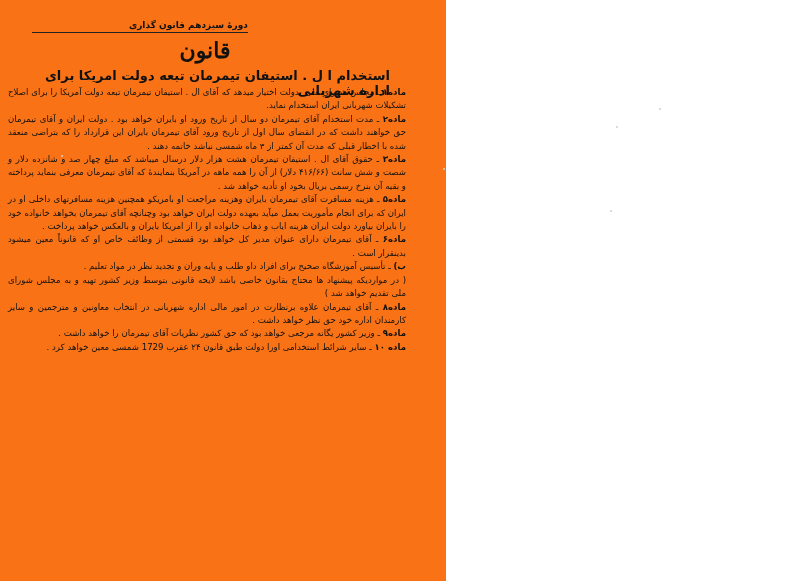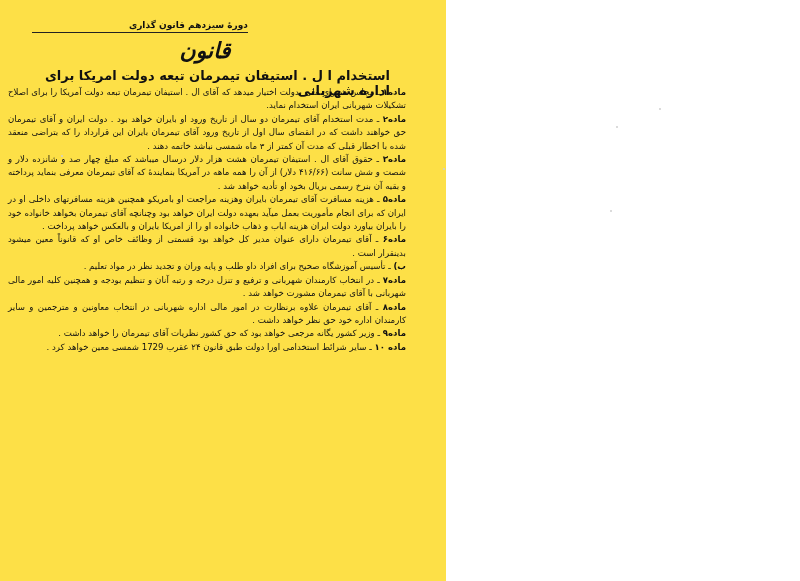--- a/index.html
+++ b/index.html
@@ -1,36 +1,36 @@
 <!DOCTYPE html>
 <html><head>
 <meta charset="utf-8">
 <style>
   html, body { margin:0; padding:0; }
   body {
     width:800px; height:581px; background:#ffffff; overflow:hidden; position:relative;
     font-family: "DejaVu Sans", sans-serif; color:#111;
   }
   .page {
-    position:absolute; left:0; top:0; width:446px; height:581px; background:#fde047;
+    position:absolute; left:0; top:0; width:446px; height:581px; background:#f97316;
   }
   .blank {
     position:absolute; left:446px; top:0; width:354px; height:581px; background:#ffffff;
   }
   .speck { position:absolute; width:2px; height:2px; background:#cfcfcf; border-radius:1px; }
   .header {
     position:absolute; left:60px; top:20px; width:188px; height:14px;
     direction:rtl; text-align:right; font-size:9px; font-weight:bold; color:#111;
   }
   .header-rule {
     position:absolute; left:32px; top:32px; width:216px; height:1px; background:#222;
   }
   .title {
     position:absolute; left:160px; top:37px; width:90px; direction:rtl; text-align:center;
-    font-family:"DejaVu Serif", serif; font-size:22px; font-weight:bold; letter-spacing:2px;font-style:italic;
+    font-family:"DejaVu Serif", serif; font-size:22px; font-weight:bold; letter-spacing:2px;
   }
   .subtitle {
     position:absolute; left:30px; top:68px; width:360px; direction:rtl; text-align:right;
     font-size:13px; font-weight:bold;
   }
   .body {
     position:absolute; left:8px; top:86px; width:398px; direction:rtl; text-align:justify;
     font-size:8.6px; line-height:13.4px;
   }
   .body p { margin:0; }
@@ -52,21 +52,21 @@
 
   <div class="body">
     <p><span class="art">ماده۱</span><span> ـ مجلس شورای ملی بدولت اختیار میدهد که آقای ال . استیفان تیمرمان تبعه دولت آمریکا را برای اصلاح تشکیلات شهربانی ایران استخدام نماید.</span></p>
     <p><span class="art">ماده۲</span><span> ـ مدت استخدام آقای تیمرمان دو سال از تاریخ ورود او بایران خواهد بود . دولت ایران و آقای تیمرمان حق خواهند داشت که در انقضای سال اول از تاریخ ورود آقای تیمرمان بایران این قرارداد را که بتراضی منعقد شده با اخطار قبلی که مدت آن کمتر از ۳ ماه شمسی نباشد خاتمه دهند .</span></p>
     <p><span class="art">ماده۳</span><span> ـ حقوق آقای ال . استیفان تیمرمان هشت هزار دلار درسال میباشد که مبلغ چهار صد و شانزده دلار و شصت و شش سانت (۴۱۶/۶۶ دلار) از آن را همه ماهه در آمریکا بنمایندهٔ که آقای تیمرمان معرفی بنماید پرداخته و بقیه آن بنرخ رسمی بریال بخود او تأدیه خواهد شد .</span></p>
     <p><span class="art">ماده۵</span><span> ـ هزینه مسافرت آقای تیمرمان بایران وهزینه مراجعت او بامریکو همچنین هزینه مسافرتهای داخلی او در ایران که برای انجام مأموریت بعمل میآید بعهده دولت ایران خواهد بود وچنانچه آقای تیمرمان بخواهد خانواده خود را بایران بیاورد دولت ایران هزینه ایاب و ذهاب خانواده او را از امریکا بایران و بالعکس خواهد پرداخت .</span></p>
     <p><span class="art">ماده۶</span><span> ـ آقای تیمرمان دارای عنوان مدیر کل خواهد بود قسمتی از وظائف خاص او که قانوناً معین میشود بدینقرار است .</span></p>
 
     <p><span class="art">ب)</span><span> ـ تأسیس آموزشگاه صحیح برای افراد داو طلب و پایه وران و تجدید نظر در مواد تعلیم .</span></p>
 
-    <p><span class="art">ماده۷</span><span> ـ در انتخاب کارمندان شهربانی و ترفیع و تنزل درجه و رتبه آنان و تنظیم بودجه و همچنین کلیه امور مالی شهربانی با آقای تیمرمان مشورت خواهد شد .</span></p>
+    <p><span>( در مواردیکه پیشنهاد ها محتاج بقانون خاصی باشد لایحه قانونی بتوسط وزیر کشور تهیه و به مجلس شورای ملی تقدیم خواهد شد )</span></p>
     <p><span class="art">ماده۸</span><span> ـ آقای تیمرمان علاوه برنظارت در امور مالی اداره شهربانی در انتخاب معاونین و مترجمین و سایر کارمندان اداره خود حق نظر خواهد داشت .</span></p>
     <p><span class="art">ماده۹</span><span> ـ وزیر کشور یگانه مرجعی خواهد بود که حق کشور نظریات آقای تیمرمان را خواهد داشت .</span></p>
     <p><span class="art">ماده ۱۰</span><span> ـ سایر شرائط استخدامی اورا دولت طبق قانون ۲۴ عقرب 1729 شمسی معین خواهد کرد .</span></p>
   </div>
 
   <div class="page-num">–۱۹–</div>
 </div>
 
 <div class="blank">
   <span class="speck" style="left:213px;top:108px;"></span>

